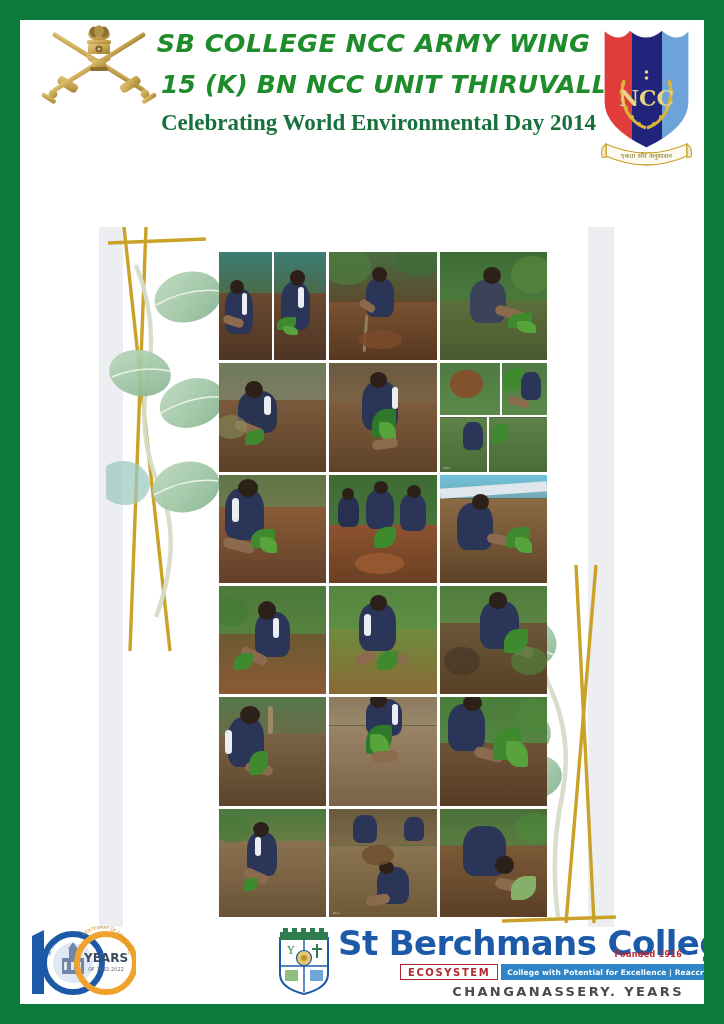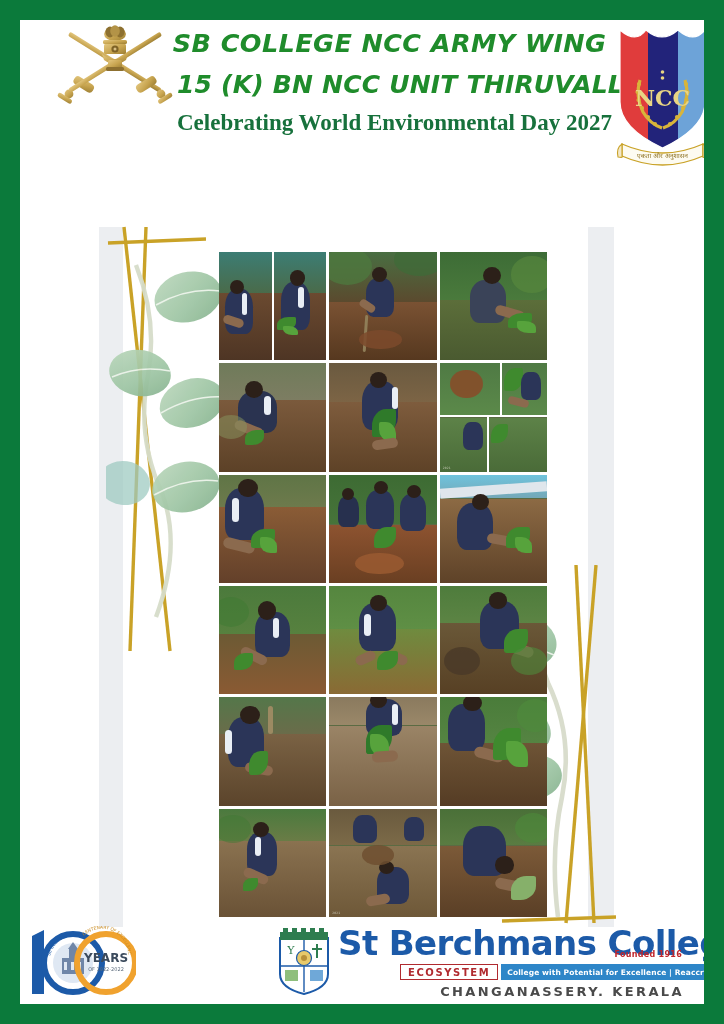--- a/index.html
+++ b/index.html
@@ -9,21 +9,21 @@
     font-family:"Liberation Sans",sans-serif;
   }
   
   #poster{position:relative;width:724px;height:1024px;background:#0b7a3b;}
   #page{
     position:absolute;left:20px;top:20px;width:684px;height:984px;
     background:#ffffff;overflow:hidden;
   }
 
   
-  #header{position:absolute;left:17px;top:0;width:684px;height:150px;}
+  #header{position:absolute;left:1px;top:0;width:684px;height:150px;}
 
   .army-emblem{position:absolute;left:8px;top:2px;width:140px;height:115px;}
   .army-emblem svg{display:block;}
 
   .ncc-crest{position:absolute;right:6px;top:4px;width:105px;height:145px;}
   .ncc-crest svg{display:block;}
 
   #title-block{position:absolute;left:140px;top:4px;width:420px;text-align:center;}
   .line1{
     font-family:"DejaVu Sans",sans-serif;
@@ -180,21 +180,21 @@
             <path d="M-13 26 Q0 36 13 26 L11 32 Q0 40 -11 32 Z" fill="url(#gold)"></path>
             <rect x="-7" y="32" width="14" height="8" rx="2" fill="url(#gold)"></rect>
             <rect x="-9" y="39" width="18" height="4" rx="1.6" fill="#8d7030"></rect>
           </g>
         </svg>
       </div>
 
       <div id="title-block">
         <div class="line1">SB COLLEGE NCC ARMY WING</div>
         <div class="line2">15 (K) BN NCC UNIT  THIRUVALLA</div>
-        <div class="line3">Celebrating World Environmental Day 2027</div>
+        <div class="line3">Celebrating World Environmental Day 2014</div>
       </div>
 
       <div class="ncc-crest">
         <svg width="105" height="145" viewBox="0 0 105 145">
           <defs>
             <clipPath id="shieldClip">
               <path d="M10 6 Q26 20 36 6 L36 6 Q52 20 68 6 Q84 20 95 6 L95 78 Q95 104 52.5 124 Q10 104 10 78 Z"></path>
             </clipPath>
           </defs>
           <g clip-path="url(#shieldClip)">
@@ -558,19 +558,19 @@
           </svg>
         </div>
 
         <div id="sbc-text">
           <div class="sbc-name">St Berchmans College</div>
           <div class="founded">Founded 1916</div>
           <div class="badges">
             <div class="badge-auto">ECOSYSTEM</div>
             <div class="badge-blue">College with Potential for Excellence | Reaccredited by NAAC with A Grade</div>
           </div>
-          <div class="place">CHANGANASSERY. KERALA</div>
+          <div class="place">CHANGANASSERY. YEARS</div>
         </div>
       </div>
     </div>
 
   </div>
 </div>
 
 </body></html>

